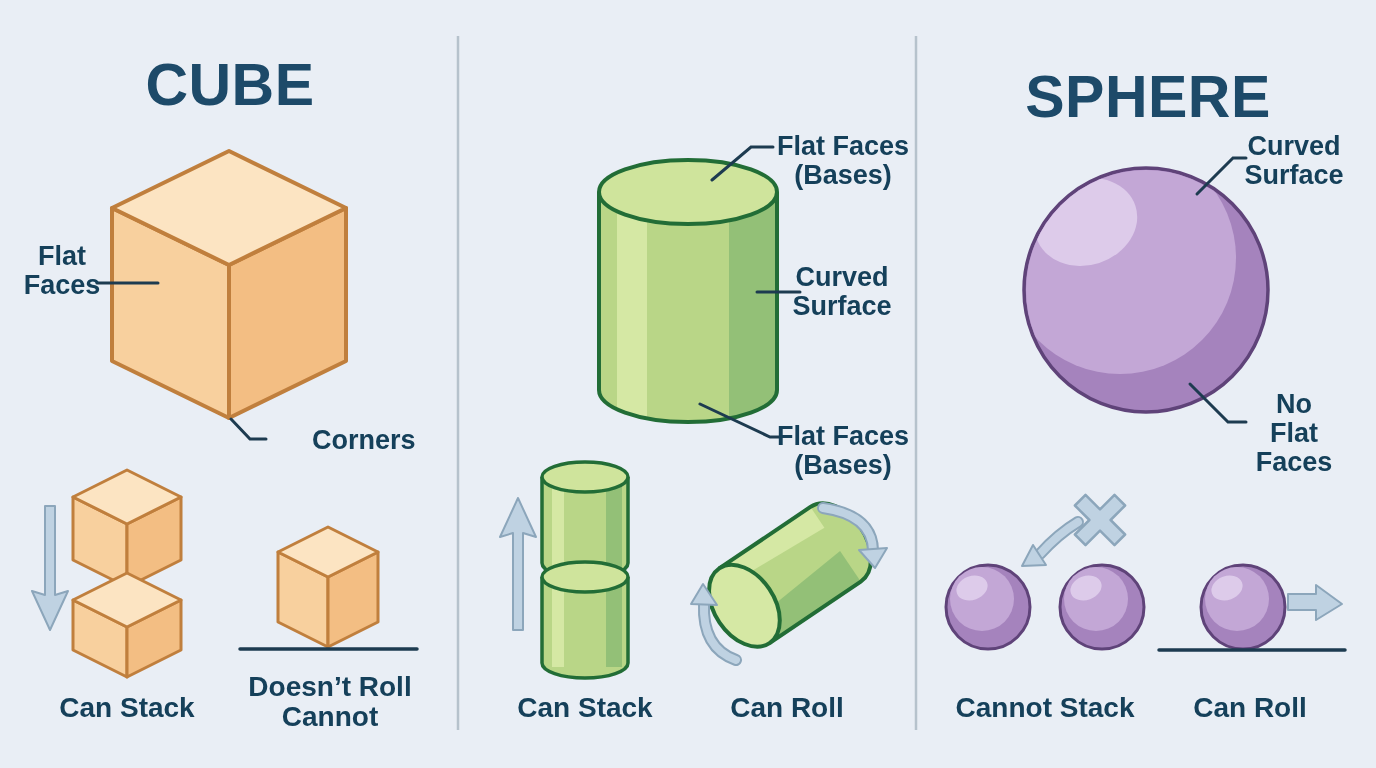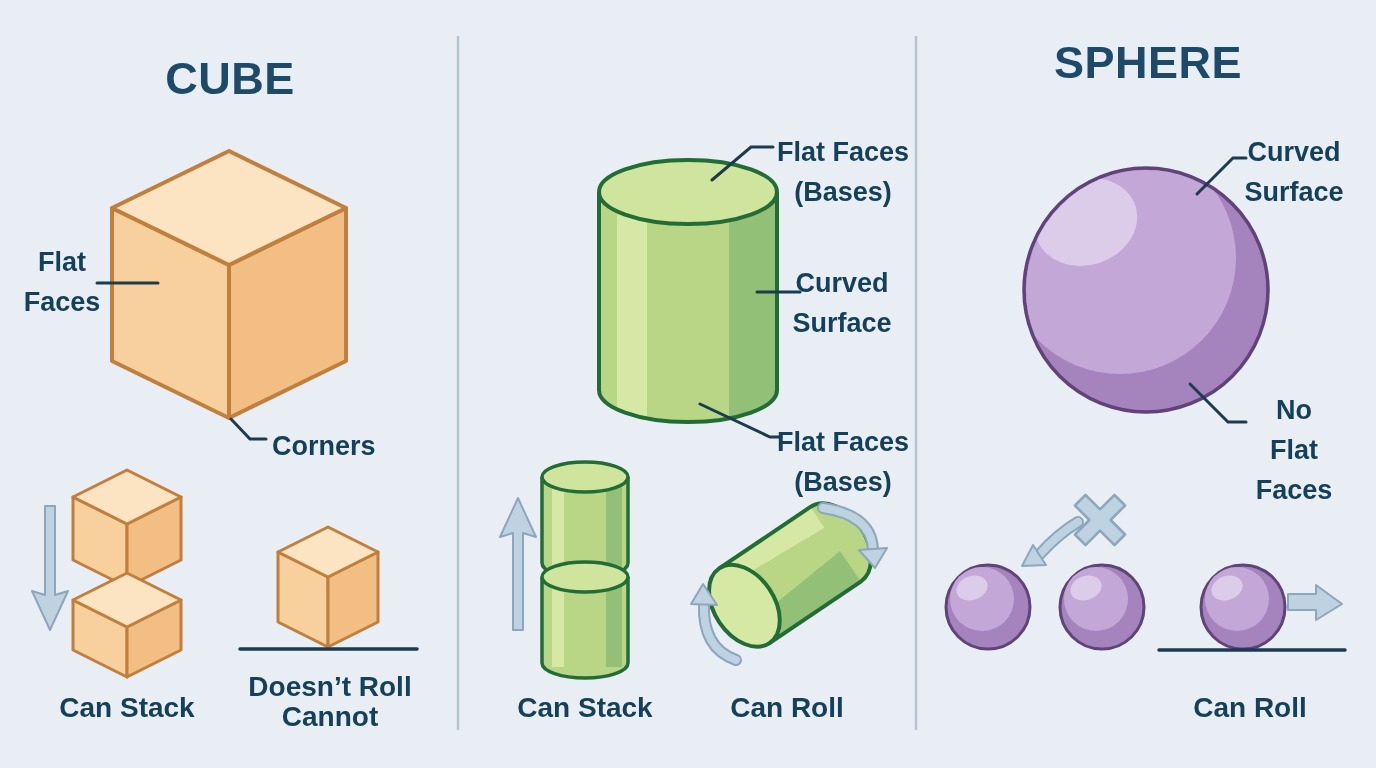--- a/index.html
+++ b/index.html
@@ -11,32 +11,32 @@
     overflow:hidden;
   }
   #shapes{position:absolute;inset:0;}
   .txt{
     position:absolute;
     white-space:pre-line;
     color:var(--text,#15405a);
     text-align:center;
   }
   .title{
-    font-size:45px;font-weight:bold;
+    font-size:59px;font-weight:bold;
     color:var(--title,#1d4a69);
     transform:translateX(-50%);
     letter-spacing:.5px;
     line-height:1;
   }
   .label{
     font-size:27px;font-weight:bold;
-    line-height:40px;
+    line-height:29px;
     transform:translateX(-50%);
   }
-  .label.left-anchor{transform:none;text-align:left;}
+  .label.left-anchor{transform:none;text-align:left;margin-left:40px;}
   .caption{
     font-size:28px;font-weight:bold;
     line-height:30px;
     transform:translateX(-50%);
   }
 </style>
 </head>
 <body>
 
 <div id="stage">
@@ -155,21 +155,21 @@
     </g>
 
     <g>
       <use href="#ball" transform="translate(1243,607)"></use>
     </g>
     <path d="M1159,650 H1345" style="stroke:var(--pointer,#1d3b50);stroke-width:3.5;fill:none;stroke-linecap:round"></path>
     <polygon points="1288,594 1316,594 1316,585 1342,604 1316,620 1316,610 1288,610" style="fill:var(--arrow-fill,#bfd2e2);stroke:var(--arrow-stroke,#8ca6bb);stroke-width:2;stroke-linejoin:round"></polygon>
   </svg>
 
   <div class="txt title" style="left:230px;top:56px">CUBE</div>
-  <div class="txt title" style="left:1148px;top:40px">SPHERE</div>
+  <div class="txt title" style="left:1148px;top:68px">SPHERE</div>
 
   <div class="txt label" style="left:62px;top:242px">Flat
 Faces</div>
   <div class="txt label left-anchor" style="left:272px;top:426px">Corners</div>
 
   <div class="txt label" style="left:843px;top:132px">Flat Faces
 (Bases)</div>
   <div class="txt label" style="left:842px;top:263px">Curved
 Surface</div>
   <div class="txt label" style="left:843px;top:422px">Flat Faces
@@ -178,15 +178,16 @@
   <div class="txt label" style="left:1294px;top:132px">Curved
 Surface</div>
   <div class="txt label" style="left:1294px;top:390px">No Flat
 Faces</div>
 
   <div class="txt caption" style="left:127px;top:693px">Can Stack</div>
   <div class="txt caption" style="left:330px;top:672px">Doesn’t Roll
 Cannot</div>
   <div class="txt caption" style="left:585px;top:693px">Can Stack</div>
   <div class="txt caption" style="left:787px;top:693px">Can Roll</div>
+  <div class="txt caption" style="left:1045px;top:693px">Cannot Stack</div>
   <div class="txt caption" style="left:1250px;top:693px">Can Roll</div>
 
 </div>
 
 </body></html>

